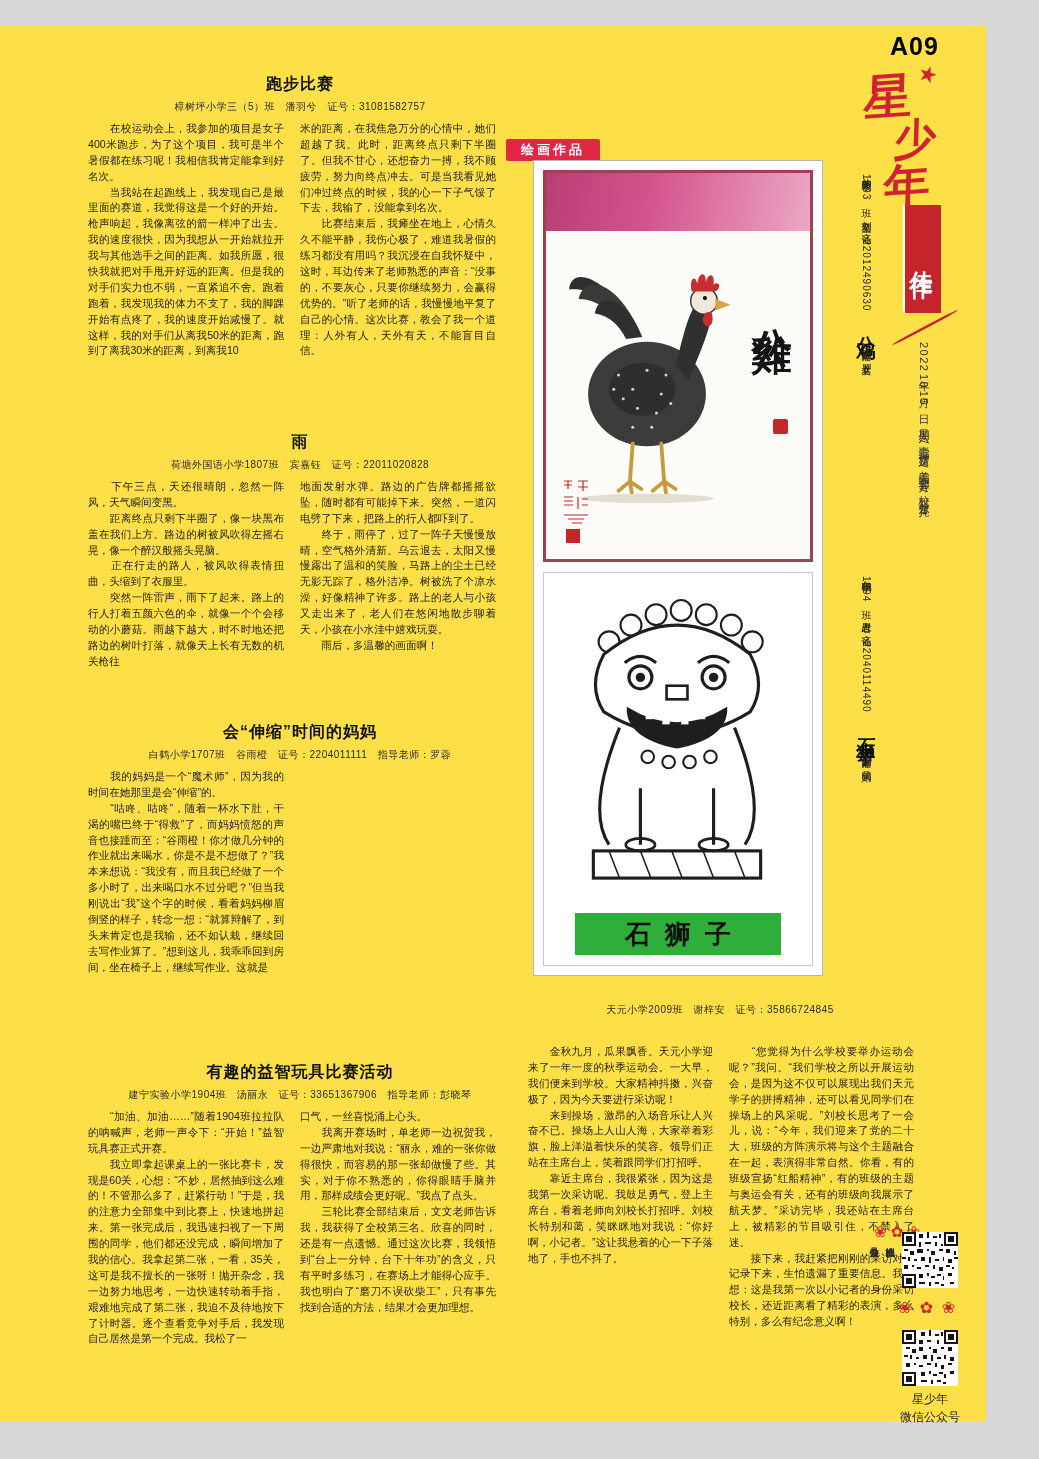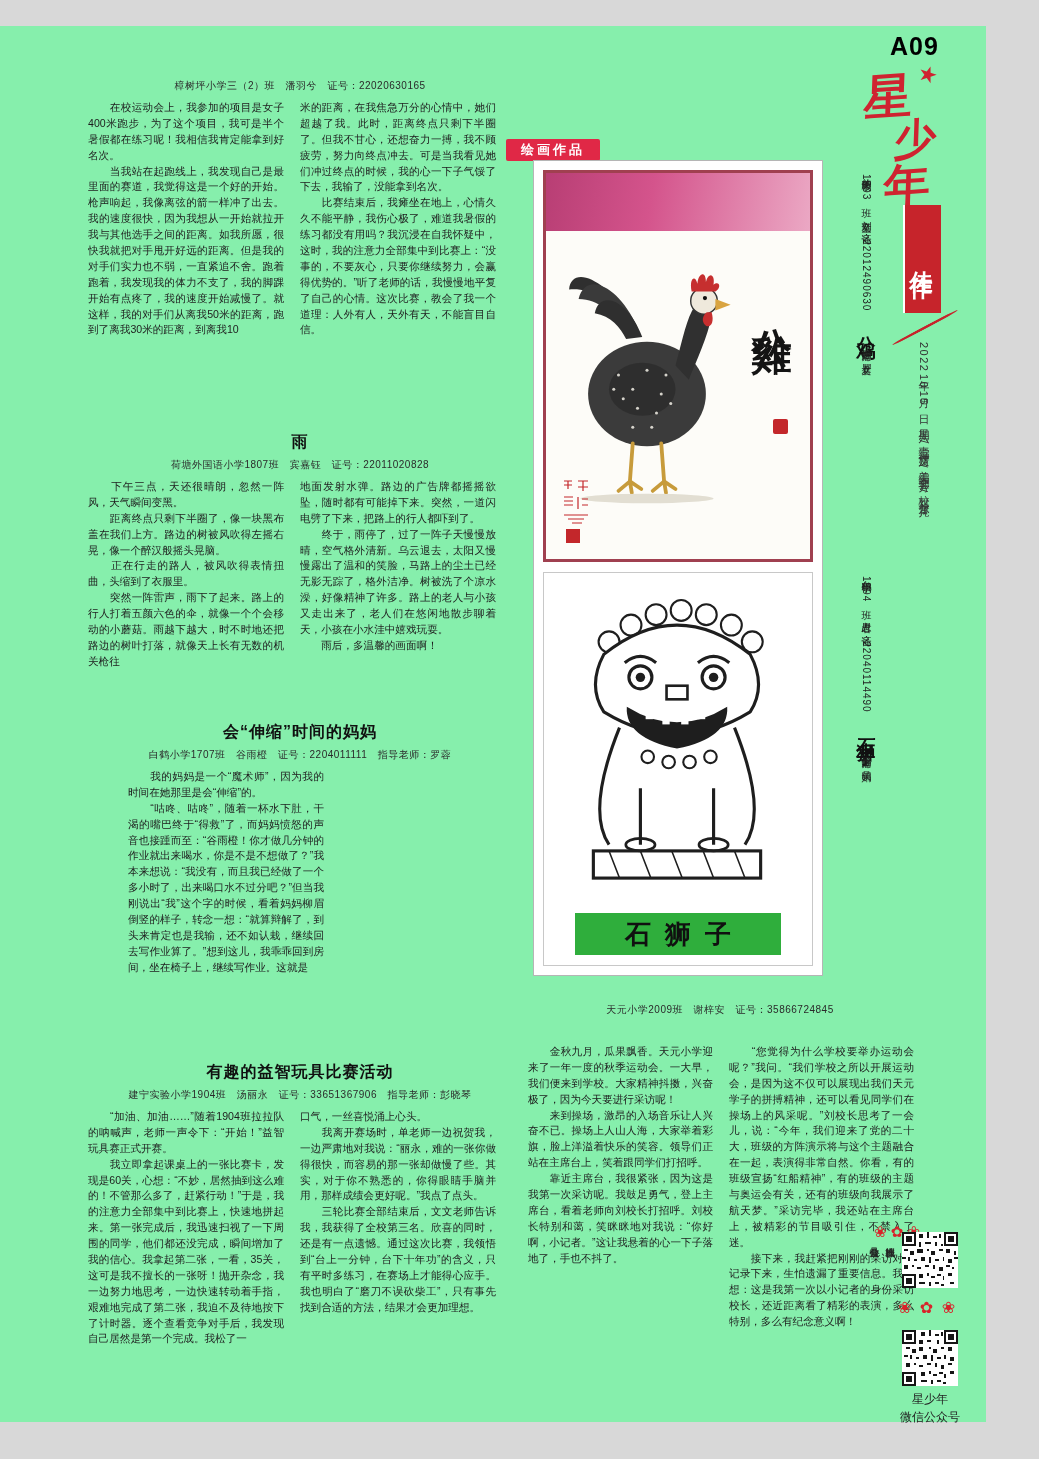--- a/index.html
+++ b/index.html
@@ -1,19 +1,19 @@
 <!DOCTYPE html>
 <html><head>
 <meta charset="utf-8">
 <style>
   * { margin:0; padding:0; box-sizing:border-box; }
   html,body { width:1039px; height:1459px; }
   body { background:#d8d8d8; font-family:"Liberation Sans","DejaVu Sans",sans-serif; position:relative; overflow:hidden; }
   .abs { position:absolute; }
-  .page { position:absolute; left:0; top:26px; width:986px; height:1396px; background:#86efac; }
+  .page { position:absolute; left:0; top:26px; width:986px; height:1396px; background:#fde047; }
 
   .page-number { font-size:25px; font-weight:bold; color:#000; letter-spacing:1px; }
 
   
   .brand { width:104px; height:150px; }
   .brand .ch { position:absolute; color:#cf2330; font-weight:bold; font-family:"DejaVu Sans",sans-serif; transform:skewX(-6deg) rotate(-4deg); line-height:1; }
   .ch1 { left:2px; top:2px; font-size:48px; }
   .ch2 { left:32px; top:48px; font-size:42px; }
   .ch3 { left:22px; top:92px; font-size:46px; }
   .brand .star { position:absolute; left:56px; top:-8px; font-size:22px; color:#cf2330; transform:rotate(18deg); }
@@ -64,47 +64,48 @@
     <span class="ch ch1">星</span>
     <span class="ch ch2">少</span>
     <span class="ch ch3">年</span>
   </div>
 
   <div class="abs badge vert" style="left:903px; top:179px;">佳作</div>
   <div class="abs swoosh" style="left:888px; top:300px;"></div>
   <div class="abs edition vert" style="left:916px; top:316px;">2022年10月15日　星期六　责编/付文婧　美编/郭金芳　校对/曹尔芃</div>
 
   <section class="abs" style="left:88px; top:48px; width:424px;">
-    <p class="byline">樟树坪小学三（2）班　潘羽兮　证号：22020630165</p>
+    <h2 class="article-title">跑步比赛</h2>
+    <p class="byline">樟树坪小学三（5）班　潘羽兮　证号：31081582757</p>
     <div class="cols" style="height:268px;">
       <div class="col">　　在校运动会上，我参加的项目是女子400米跑步，为了这个项目，我可是半个暑假都在练习呢！我相信我肯定能拿到好名次。
 　　当我站在起跑线上，我发现自己是最里面的赛道，我觉得这是一个好的开始。枪声响起，我像离弦的箭一样冲了出去。我的速度很快，因为我想从一开始就拉开我与其他选手之间的距离。如我所愿，很快我就把对手甩开好远的距离。但是我的对手们实力也不弱，一直紧追不舍。跑着跑着，我发现我的体力不支了，我的脚踝开始有点疼了，我的速度开始减慢了。就这样，我的对手们从离我50米的距离，跑到了离我30米的距离，到离我10</div>
       <div class="col">米的距离，在我焦急万分的心情中，她们超越了我。此时，距离终点只剩下半圈了。但我不甘心，还想奋力一搏，我不顾疲劳，努力向终点冲去。可是当我看见她们冲过终点的时候，我的心一下子气馁了下去，我输了，没能拿到名次。
-　　比赛结束后，我瘫坐在地上，心情久久不能平静，我伤心极了，难道我暑假的练习都没有用吗？我沉浸在自我怀疑中，这时，我的注意力全部集中到比赛上：“没事的，不要灰心，只要你继续努力，会赢得优势的。”听了老师的话，我慢慢地平复了自己的心情。这次比赛，教会了我一个道理：人外有人，天外有天，不能盲目自信。</div>
+　　比赛结束后，我瘫坐在地上，心情久久不能平静，我伤心极了，难道我暑假的练习都没有用吗？我沉浸在自我怀疑中，这时，耳边传来了老师熟悉的声音：“没事的，不要灰心，只要你继续努力，会赢得优势的。”听了老师的话，我慢慢地平复了自己的心情。这次比赛，教会了我一个道理：人外有人，天外有天，不能盲目自信。</div>
     </div>
   </section>
 
   <section class="abs" style="left:88px; top:406px; width:424px;">
     <h2 class="article-title">雨</h2>
     <p class="byline">荷塘外国语小学1807班　宾嘉钰　证号：22011020828</p>
     <div class="cols" style="height:212px;">
       <div class="col">　　下午三点，天还很晴朗，忽然一阵风，天气瞬间变黑。
 　　距离终点只剩下半圈了，像一块黑布盖在我们上方。路边的树被风吹得左摇右晃，像一个醉汉般摇头晃脑。
 　　正在行走的路人，被风吹得表情扭曲，头缩到了衣服里。
 　　突然一阵雷声，雨下了起来。路上的行人打着五颜六色的伞，就像一个个会移动的小蘑菇。雨越下越大，时不时地还把路边的树叶打落，就像天上长有无数的机关枪往</div>
       <div class="col">地面发射水弹。路边的广告牌都摇摇欲坠，随时都有可能掉下来。突然，一道闪电劈了下来，把路上的行人都吓到了。
 　　终于，雨停了，过了一阵子天慢慢放晴，空气格外清新。乌云退去，太阳又慢慢露出了温和的笑脸，马路上的尘土已经无影无踪了，格外洁净。树被洗了个凉水澡，好像精神了许多。路上的老人与小孩又走出来了，老人们在悠闲地散步聊着天，小孩在小水洼中嬉戏玩耍。
 　　雨后，多温馨的画面啊！</div>
     </div>
   </section>
 
   <section class="abs" style="left:88px; top:696px; width:424px;">
     <h2 class="article-title">会“伸缩”时间的妈妈</h2>
     <p class="byline">白鹤小学1707班　谷雨橙　证号：2204011111　指导老师：罗蓉</p>
-    <div class="cols" style="height:264px;margin-left:40px;">
+    <div class="cols" style="height:264px;">
       <div class="col">　　我的妈妈是一个“魔术师”，因为我的时间在她那里是会“伸缩”的。
 　　“咕咚、咕咚”，随着一杯水下肚，干渴的嘴巴终于“得救”了，而妈妈愤怒的声音也接踵而至：“谷雨橙！你才做几分钟的作业就出来喝水，你是不是不想做了？”我本来想说：“我没有，而且我已经做了一个多小时了，出来喝口水不过分吧？”但当我刚说出“我”这个字的时候，看着妈妈柳眉倒竖的样子，转念一想：“就算辩解了，到头来肯定也是我输，还不如认栽，继续回去写作业算了。”想到这儿，我乖乖回到房间，坐在椅子上，继续写作业。这就是</div>
     </div>
   </section>
 
   <section class="abs" style="left:88px; top:1036px; width:424px;">
     <h2 class="article-title">有趣的益智玩具比赛活动</h2>
     <p class="byline">建宁实验小学1904班　汤丽永　证号：33651367906　指导老师：彭晓琴</p>
     <div class="cols" style="height:292px;">
       <div class="col">　　“加油、加油……”随着1904班拉拉队的呐喊声，老师一声令下：“开始！”益智玩具赛正式开赛。

